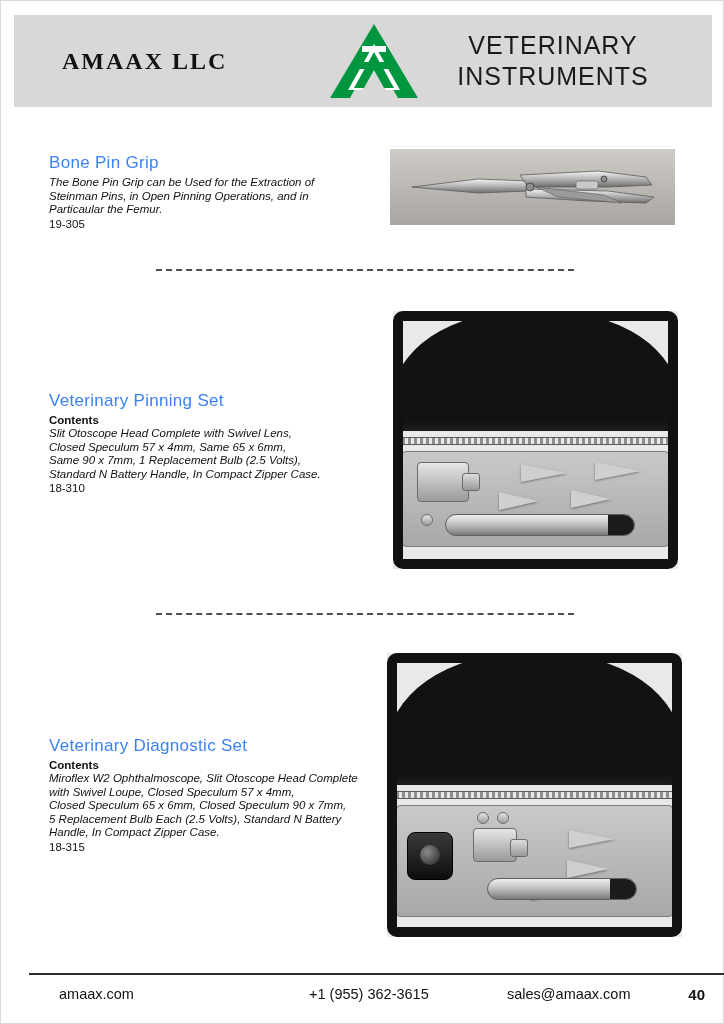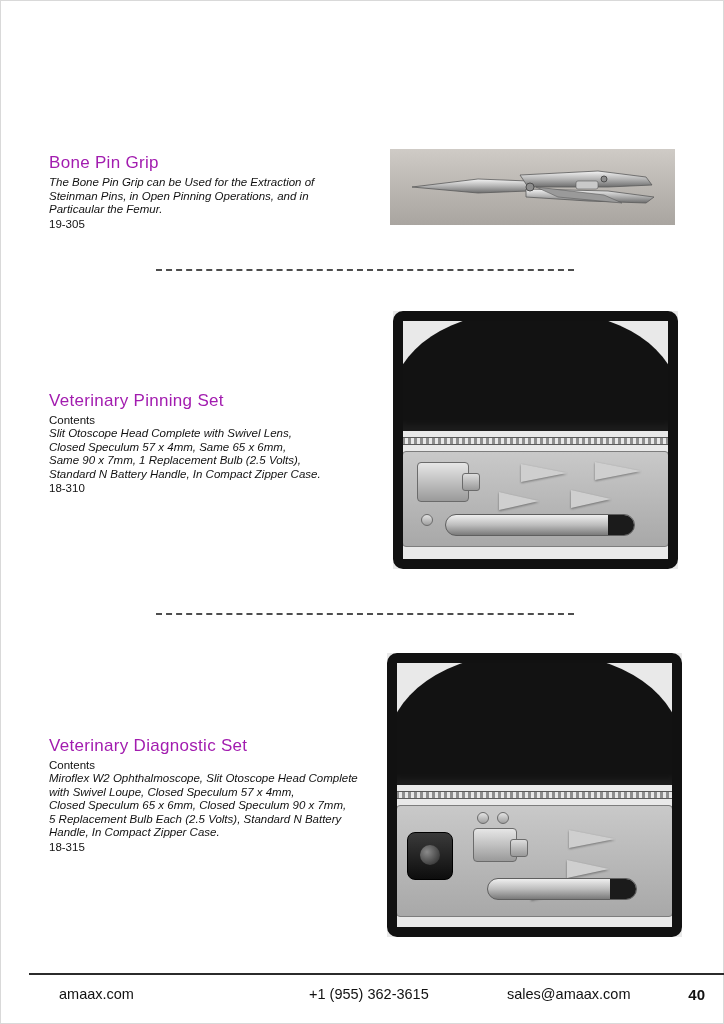--- a/index.html
+++ b/index.html
@@ -70,29 +70,30 @@
   
   .product {
     position: absolute;
   }
   .ptext {
     position: absolute;
     left: 48px;
   }
   .ptitle {
     font-size: 17px;
-    color: #a21caf;
+    color: #3b82f6;
     margin: 0 0 3px 0;
     font-weight: normal;
     letter-spacing: 0.3px;
   }
   .pcontents-label {
     font-size: 11.5px;
     margin: 0 0 1px 0;
     color: #111;
+    font-weight: bold;
   }
   .pdesc {
     font-size: 11.5px;
     line-height: 13.6px;
     color: #111;
     margin: 0;
     white-space: pre-line;
     font-style: italic;
   }
   .pcode {
@@ -246,20 +247,40 @@
   .f-web { position: absolute; left: 30px; }
   .f-phone { position: absolute; left: 280px; }
   .f-mail { position: absolute; left: 478px; }
   .f-page { position: absolute; right: 22px; font-weight: bold; font-size: 15px; }
 </style>
 </head>
 <body>
 
 <div class="page">
 
+  <div class="header">
+    <div class="brand">AMAAX LLC</div>
+
+    <div class="logo-wrap">
+      <div class="logo">
+        <svg viewBox="0 0 92 78" width="92" height="78" aria-hidden="true">
+          <path d="M46 2 L90 76 L70 76 L46 34 L22 76 L2 76 Z" fill="#009640"></path>
+          <path d="M46 22 L72 68 L58 68 L46 46 L34 68 L20 68 Z" fill="#ffffff"></path>
+          <path d="M46 30 L66 66 L56 66 L46 48 L36 66 L26 66 Z" fill="#009640"></path>
+          <rect x="25" y="40" width="42" height="7" fill="#009640"></rect>
+          <rect x="34" y="24" width="24" height="6" fill="#ffffff"></rect>
+        </svg>
+      </div>
+    </div>
+
+    <div class="header-title">
+      <span>VETERINARY</span>
+      <span>INSTRUMENTS</span>
+    </div>
+  </div>
 
   <div class="product">
     <div class="ptext" style="top:152px; width:340px;">
       <h2 class="ptitle">Bone Pin Grip</h2>
       <p class="pdesc">The Bone Pin Grip can be Used for the Extraction of
 Steinman Pins, in Open Pinning Operations, and in
 Particaular the Femur.</p>
       <div class="pcode">19-305</div>
     </div>
 

